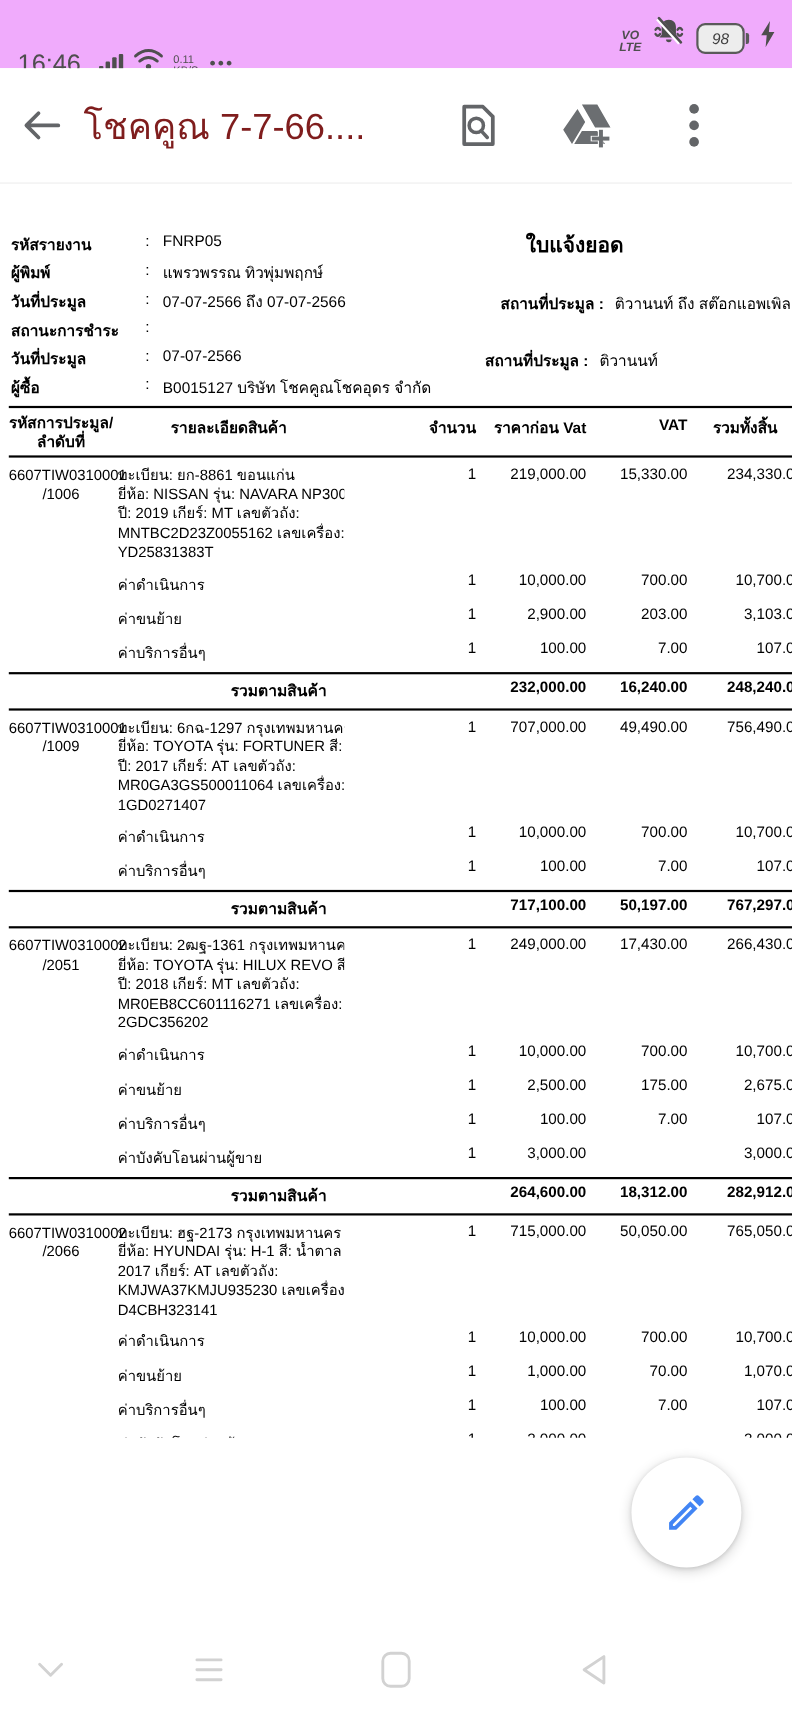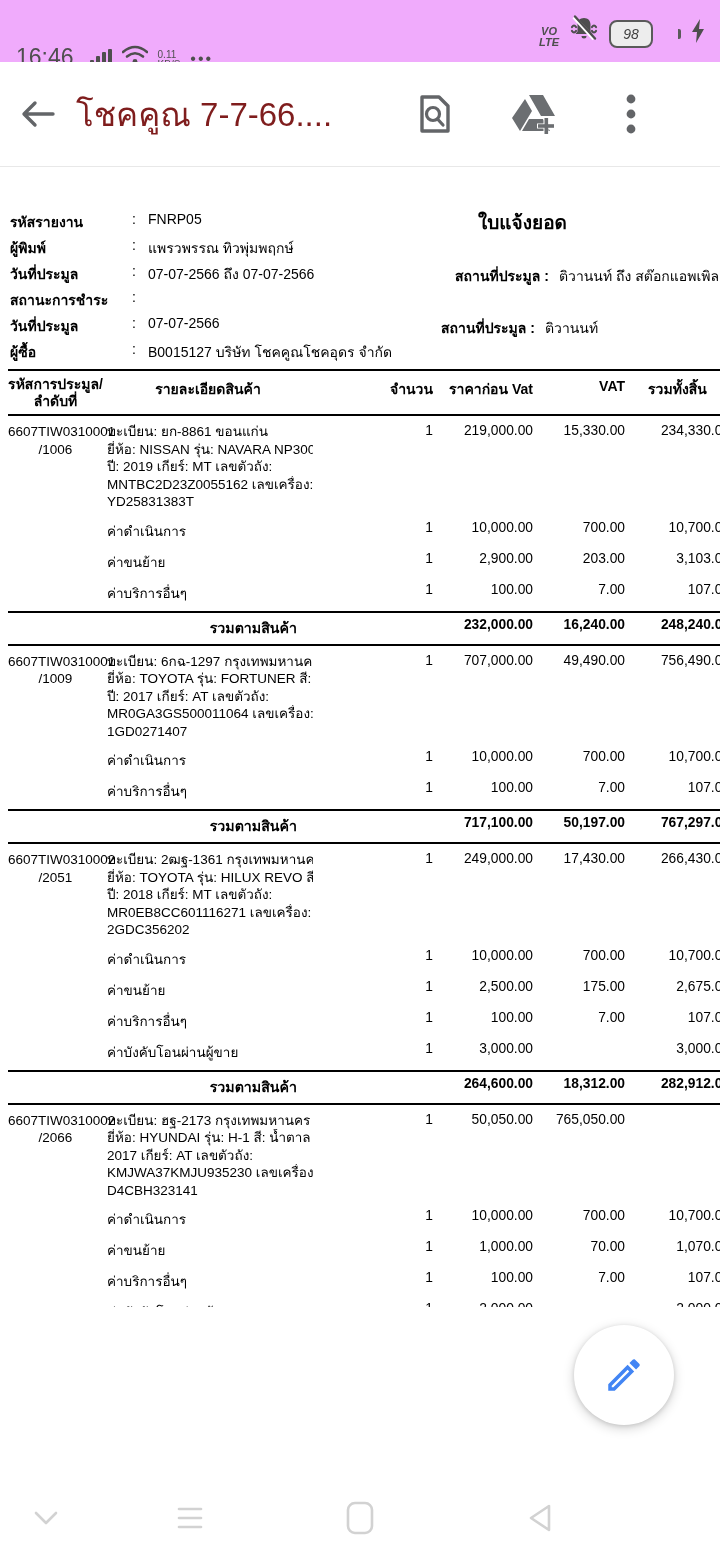--- a/index.html
+++ b/index.html
@@ -9,21 +9,21 @@
   
   .status-bar{position:absolute;top:0;left:0;width:720px;height:62px;background:#f0abfc;}
   .sb-left{position:absolute;left:16px;top:16px;display:flex;align-items:flex-end;gap:10px;color:#4e4e4e;}
   .sb-time{font-size:23px;line-height:30px;}
   .sig{display:flex;align-items:flex-end;gap:2px;height:22px;padding-bottom:3px;}
   .sig i{display:block;width:4px;background:#4e4e4e;border-radius:1px;}
   .netspeed{font-size:10px;line-height:10px;color:#4e4e4e;text-align:left;padding-bottom:2px;margin-top:34px;}
   .sb-dots{font-size:16px;letter-spacing:2px;color:#4e4e4e;padding-bottom:4px;}
   .sb-right{position:absolute;right:14px;top:14px;display:flex;align-items:flex-end;gap:9px;color:#4e4e4e;font-style:italic;}
   .volte{font-size:11px;font-weight:700;line-height:11px;text-align:center;}
-  .batt{display:flex;align-items:center;gap:24px;}
+  .batt{display:flex;align-items:center;}
   .batt-body{width:40px;height:24px;border:2.5px solid #5a5a5a;border-radius:8px;background:#ededed;
              display:flex;align-items:center;justify-content:center;font-size:14px;color:#3f3f3f;}
   .batt-nub{width:3px;height:10px;background:#5a5a5a;border-radius:0 2px 2px 0;margin-left:1px;}
 
   
   .app-bar{position:absolute;top:62px;left:0;width:720px;height:104px;background:#fff;
            border-bottom:1px solid #e8e8e8;display:flex;align-items:center;}
   .back-btn{width:76px;height:104px;display:flex;align-items:center;justify-content:center;flex:0 0 auto;}
   .ab-title{font-size:33px;color:#7f1d1d;width:330px;white-space:nowrap;overflow:hidden;flex:0 0 auto;}
   .ab-actions{display:flex;align-items:center;gap:52px;margin-left:6px;}
@@ -374,20 +374,21 @@
             <div>/2066</div>
           </div>
           <div class="c desc">
             <div class="dline">ทะเบียน: ฮฐ-2173 กรุงเทพมหานคร</div>
             <div class="dline">ยี่ห้อ: HYUNDAI รุ่น: H-1  สี: น้ำตาล ปี:</div>
             <div class="dline">2017 เกียร์: AT เลขตัวถัง:</div>
             <div class="dline">KMJWA37KMJU935230 เลขเครื่อง:</div>
             <div class="dline">D4CBH323141</div>
           </div>
           <div class="c num">1</div>
+          <div class="c num">715,000.00</div>
           <div class="c num">50,050.00</div>
           <div class="c num">765,050.00</div>
         </div>
         <div class="trow fee">
           <div class="c "></div>
           <div class="c desc fee-name">ค่าดำเนินการ</div>
           <div class="c num">1</div>
           <div class="c num">10,000.00</div>
           <div class="c num">700.00</div>
           <div class="c num">10,700.00</div>

